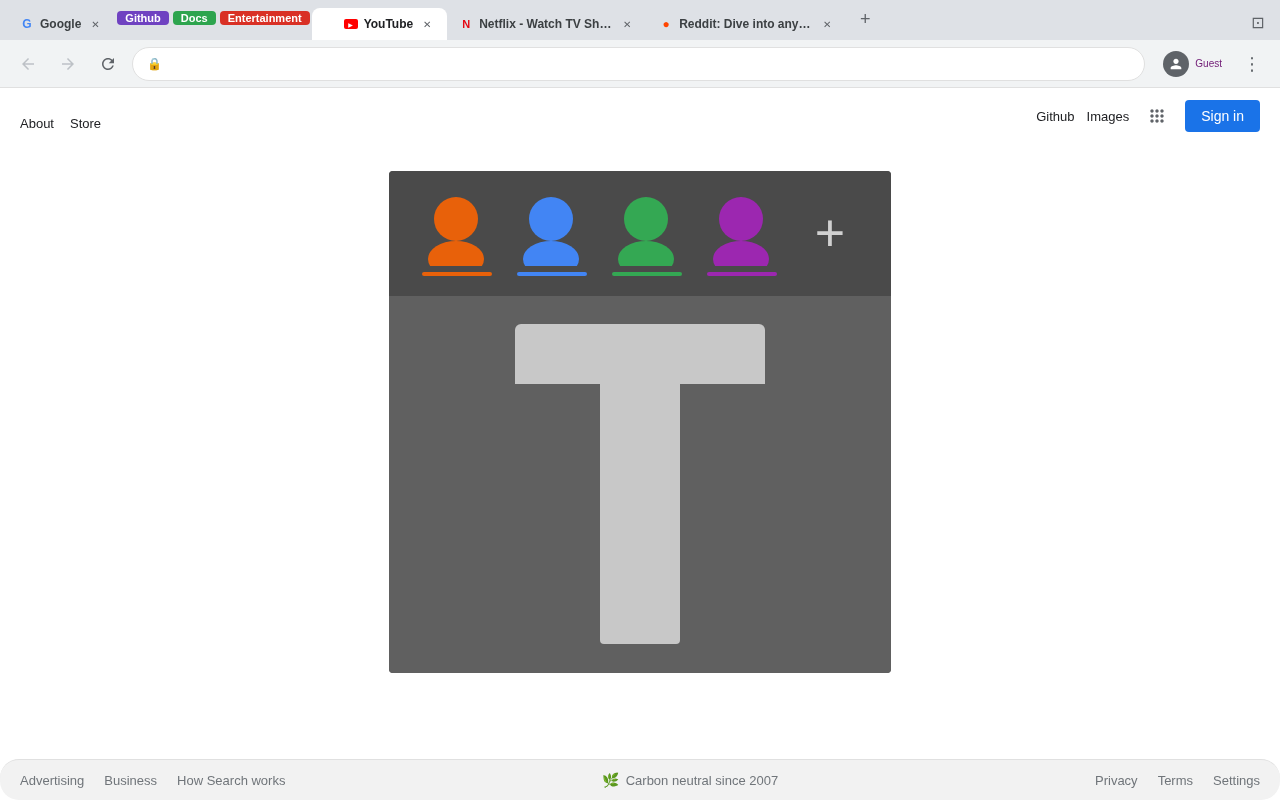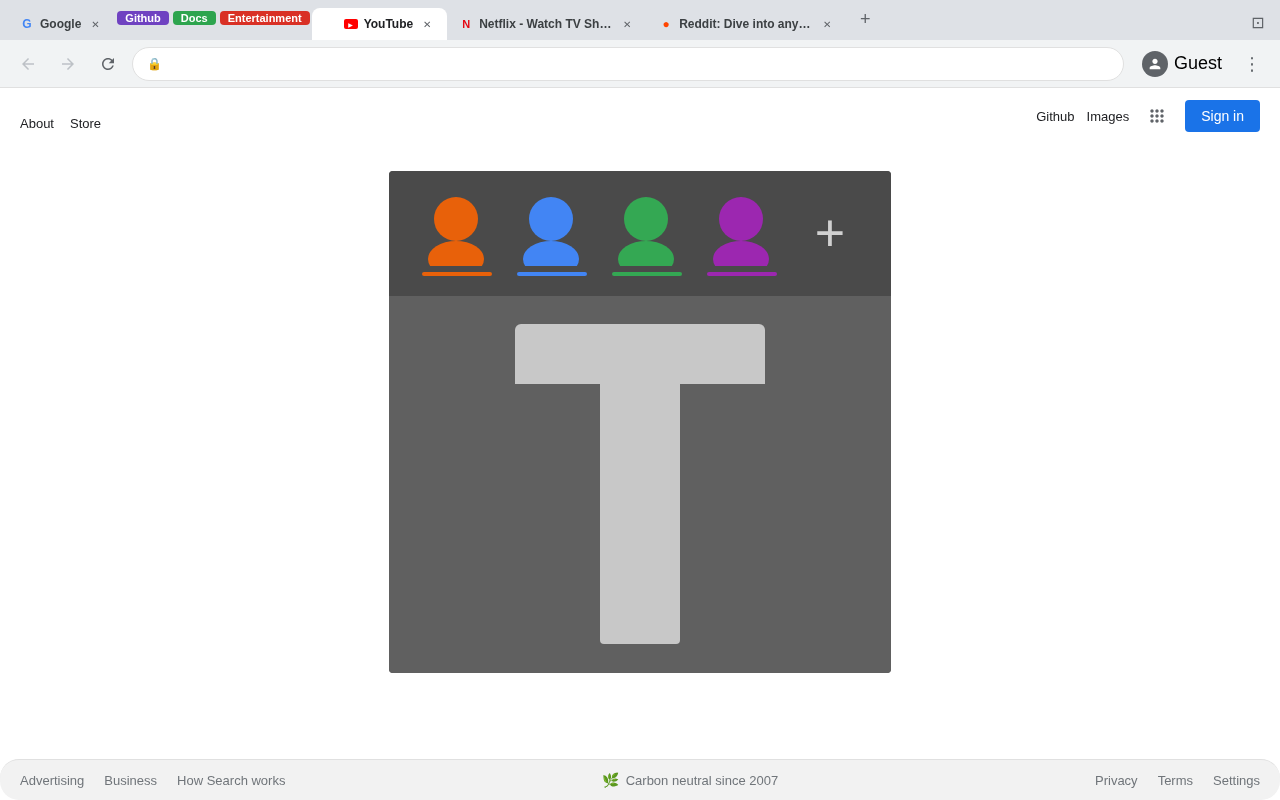--- a/index.html
+++ b/index.html
@@ -157,22 +157,22 @@
       align-items: center;
       gap: 4px;
     }
     .avatar-btn {
       display: flex;
       align-items: center;
       gap: 6px;
       padding: 4px 10px;
       border-radius: 16px;
       cursor: pointer;
-      font-size: 18px;
-      color: #000000;
+      font-size: 10px;
+      color: #701a75;
       justify-content: space-between;
     }
     .avatar-circle {
       width: 26px;
       height: 26px;
       border-radius: 50%;
       background: #5f6368;
       display: flex;
       align-items: center;
       justify-content: center;

